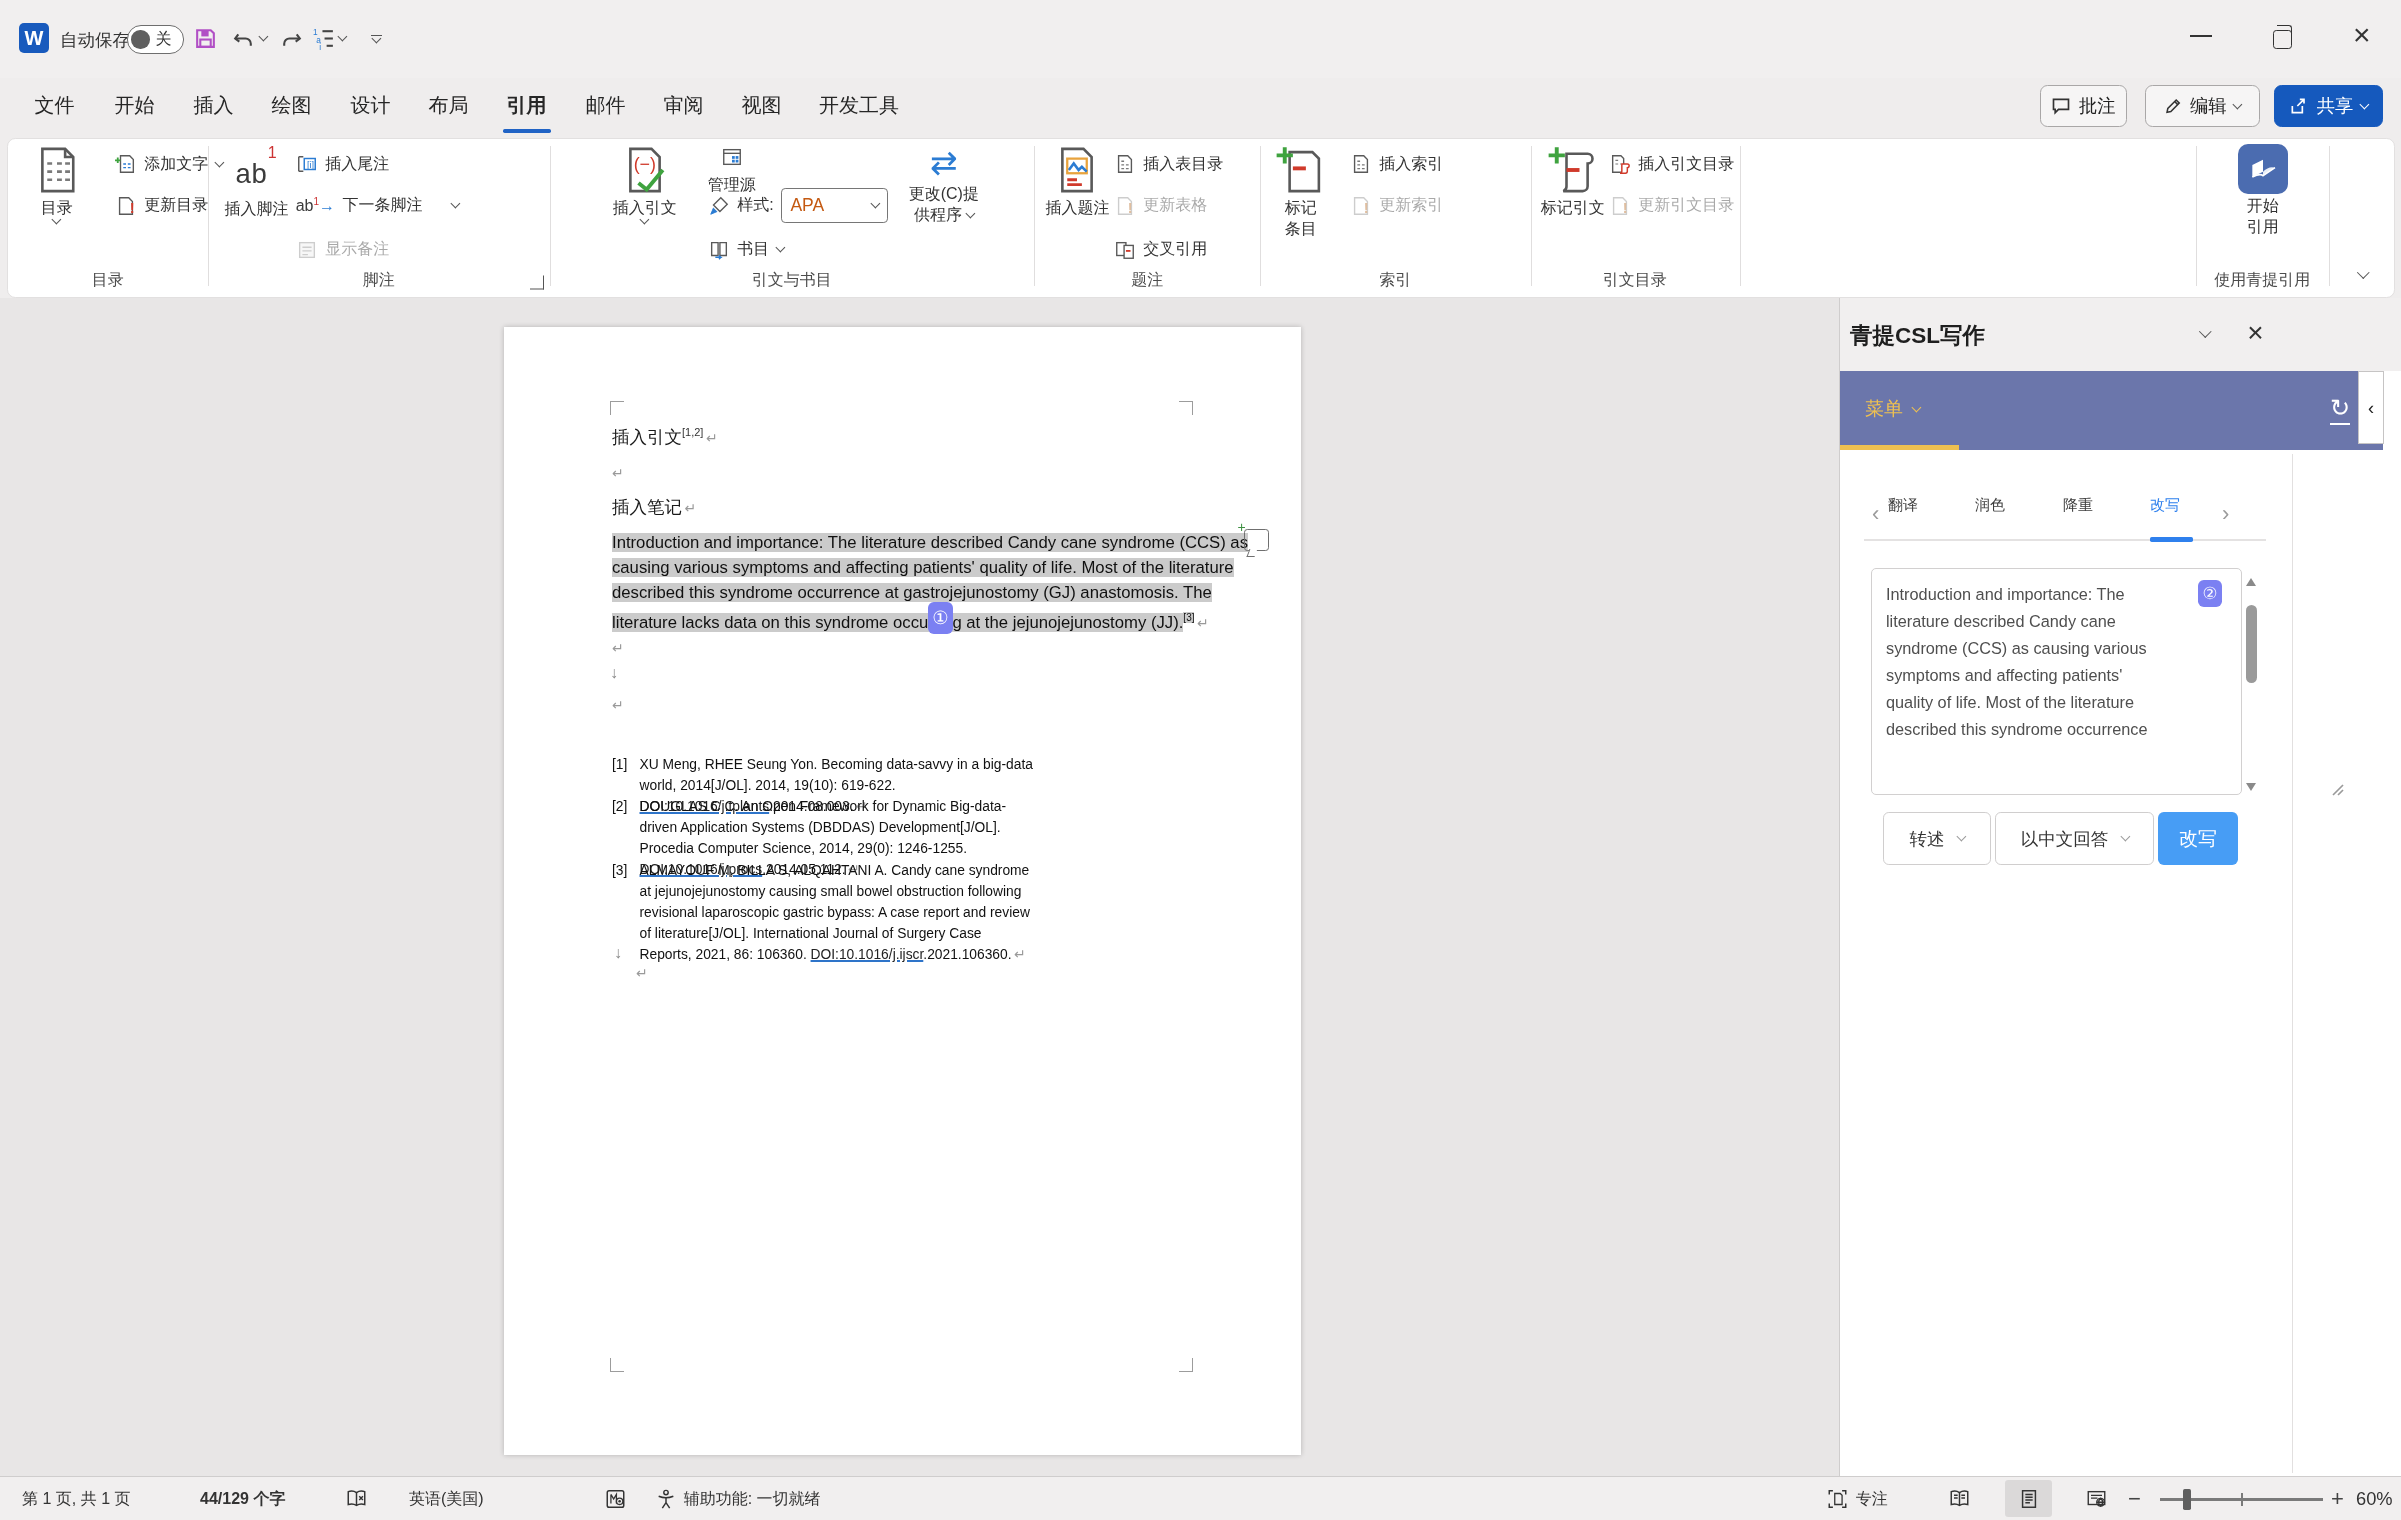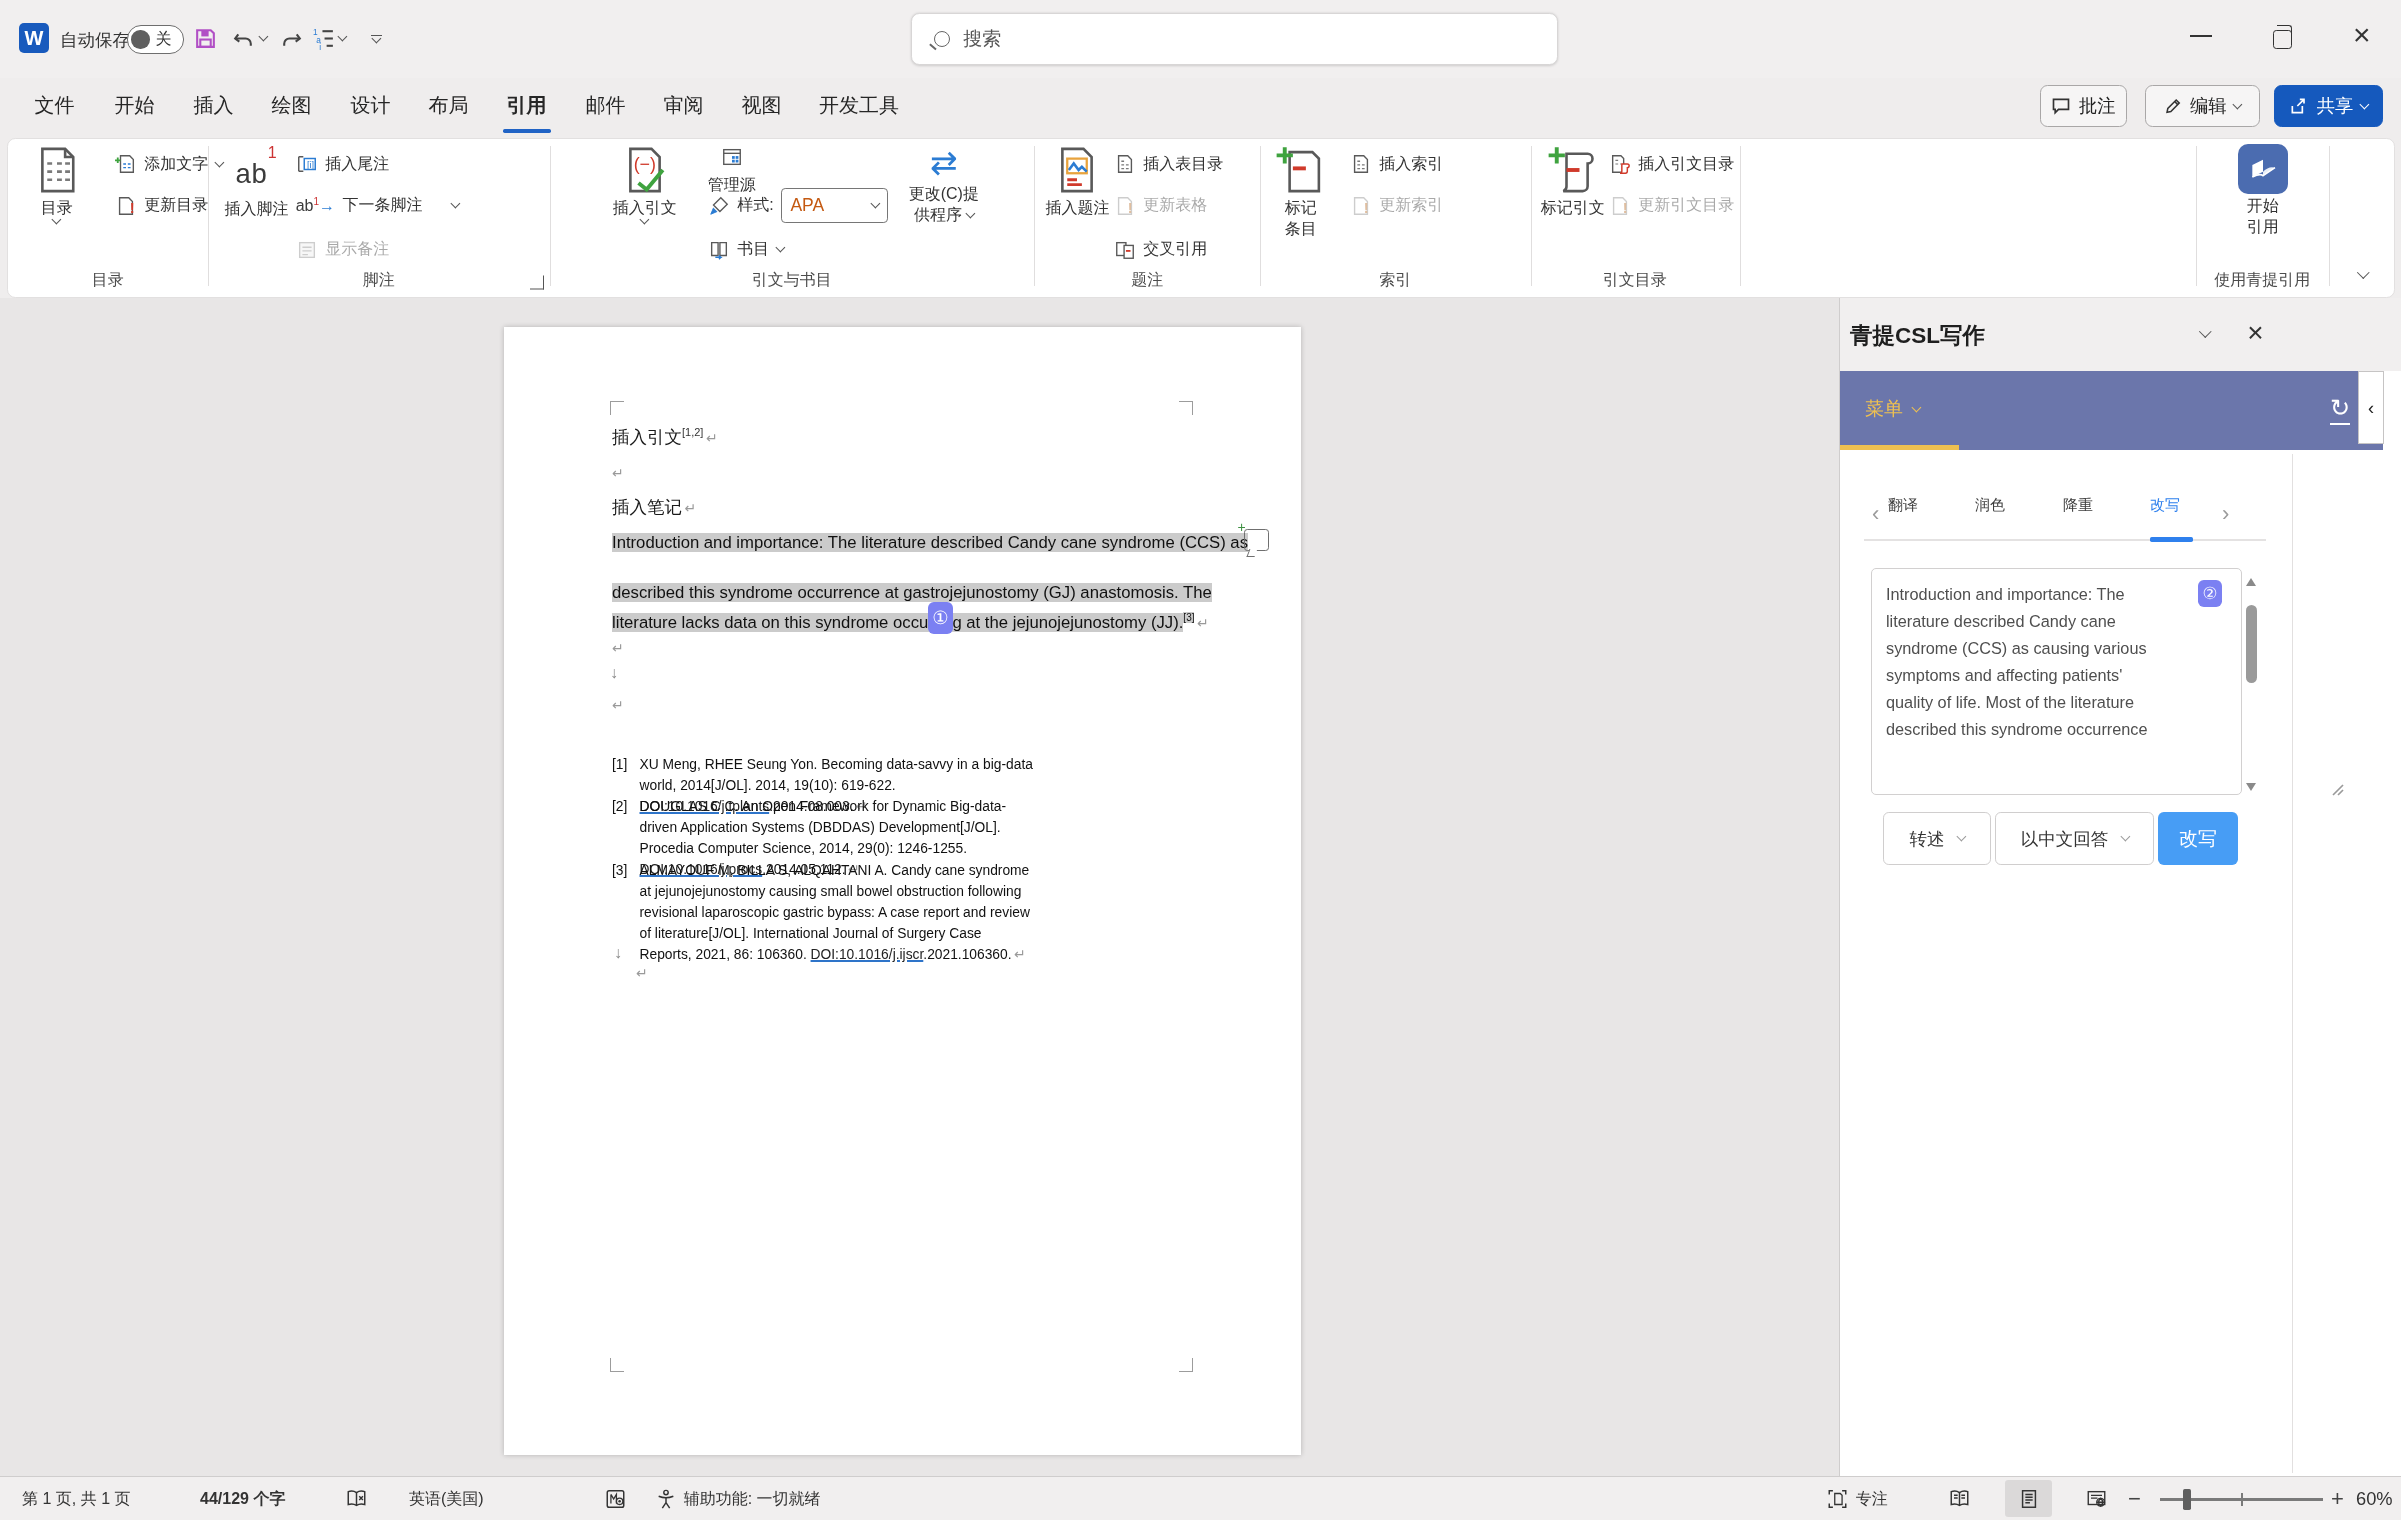--- a/index.html
+++ b/index.html
@@ -156,24 +156,20 @@
           <rect x="15" y="18" width="6" height="2" fill="#444"></rect>
         </svg>
     </div>
     <div class="tbbtn" style="left:334px;width:16.7px;">
         <span class="chev sm"></span>
       </div>
     <div class="tbbtn" style="left:360px;flex-direction:column;gap:0.8px;">
       <span class="chevbar"></span>
         <span class="chev sm" style="margin-top:-1.7px;"></span>
     </div>
-    <div id="searchbox">
-      <div class="mag"></div>
-      <span>搜索</span>
-    </div>
     <div class="winctl" style="left:2190px;top:35px;width:22px;border-top:2.5px solid #333;"></div>
     <div class="winctl restore" style="left:2273px;top:30px;"></div>
     <div class="winctl" style="left:2353px;top:18.3px;font-size:30px;color:#333;">×</div>
   </div>
 
   <div id="tabsrow">
     <div class="mtab" style="left:23px;width:63px;">文件</div>
     <div class="mtab" style="left:103px;width:63px;">开始</div>
     <div class="mtab" style="left:182px;width:63px;">插入</div>
     <div class="mtab" style="left:260px;width:63px;">绘图</div>
@@ -444,20 +440,21 @@
 
       <div class="docline" style="top:98px;">
         <span>插入引文</span><sup style="font-size:11px;color:#333;">[1,2]</sup><span class="pilcrow">↵</span>
       </div>
       <div class="docline" style="top:135px;"><span class="pilcrow" style="margin-left:0;">↵</span></div>
       <div class="docline" style="top:168px;">
         <span>插入笔记</span><span class="pilcrow">↵</span>
       </div>
 
       <div class="para-line" style="top:203px;"><span class="hl">Introduction and importance: The literature described Candy cane syndrome (CCS) as</span></div>
+      <div class="para-line" style="top:228px;"><span class="hl">causing various symptoms and affecting patients' quality of life. Most of the literature</span></div>
       <div class="para-line" style="top:253px;"><span class="hl">described this syndrome occurrence at gastrojejunostomy (GJ) anastomosis. The</span></div>
       <div class="para-line" style="top:278px;"><span class="hl">literature lacks data on this syndrome occurring at the jejunojejunostomy (JJ).</span><sup class="hl" style="font-size:10px;">[3]</sup><span class="pilcrow">↵</span></div>
       <div class="badge" style="position:absolute;left:424px;top:275px;width:25px;height:32px;">①</div>
 
       <div class="commentmark"></div>
 
       <div class="docline" style="top:310px;"><span class="pilcrow" style="margin-left:0;">↵</span></div>
       <div class="docline" style="left:106px;top:335px;"><span class="downmark">↓</span></div>
       <div class="docline" style="top:367px;"><span class="pilcrow" style="margin-left:0;">↵</span></div>
 

